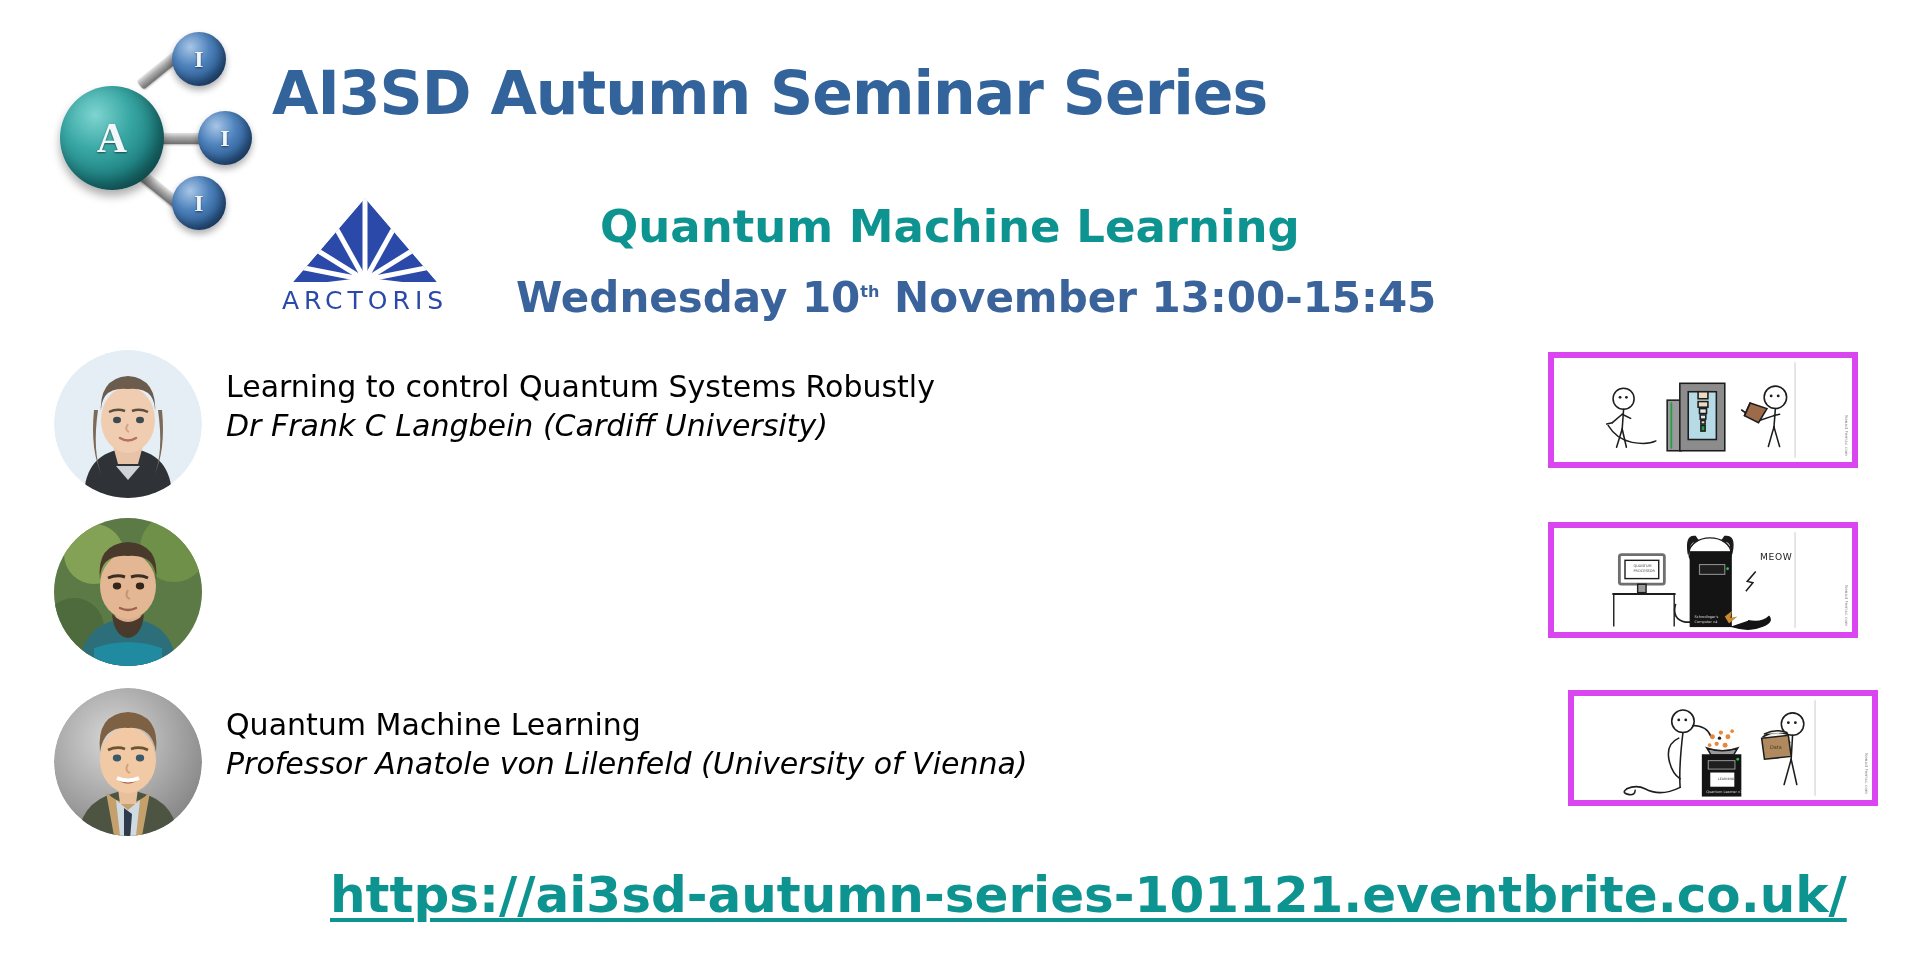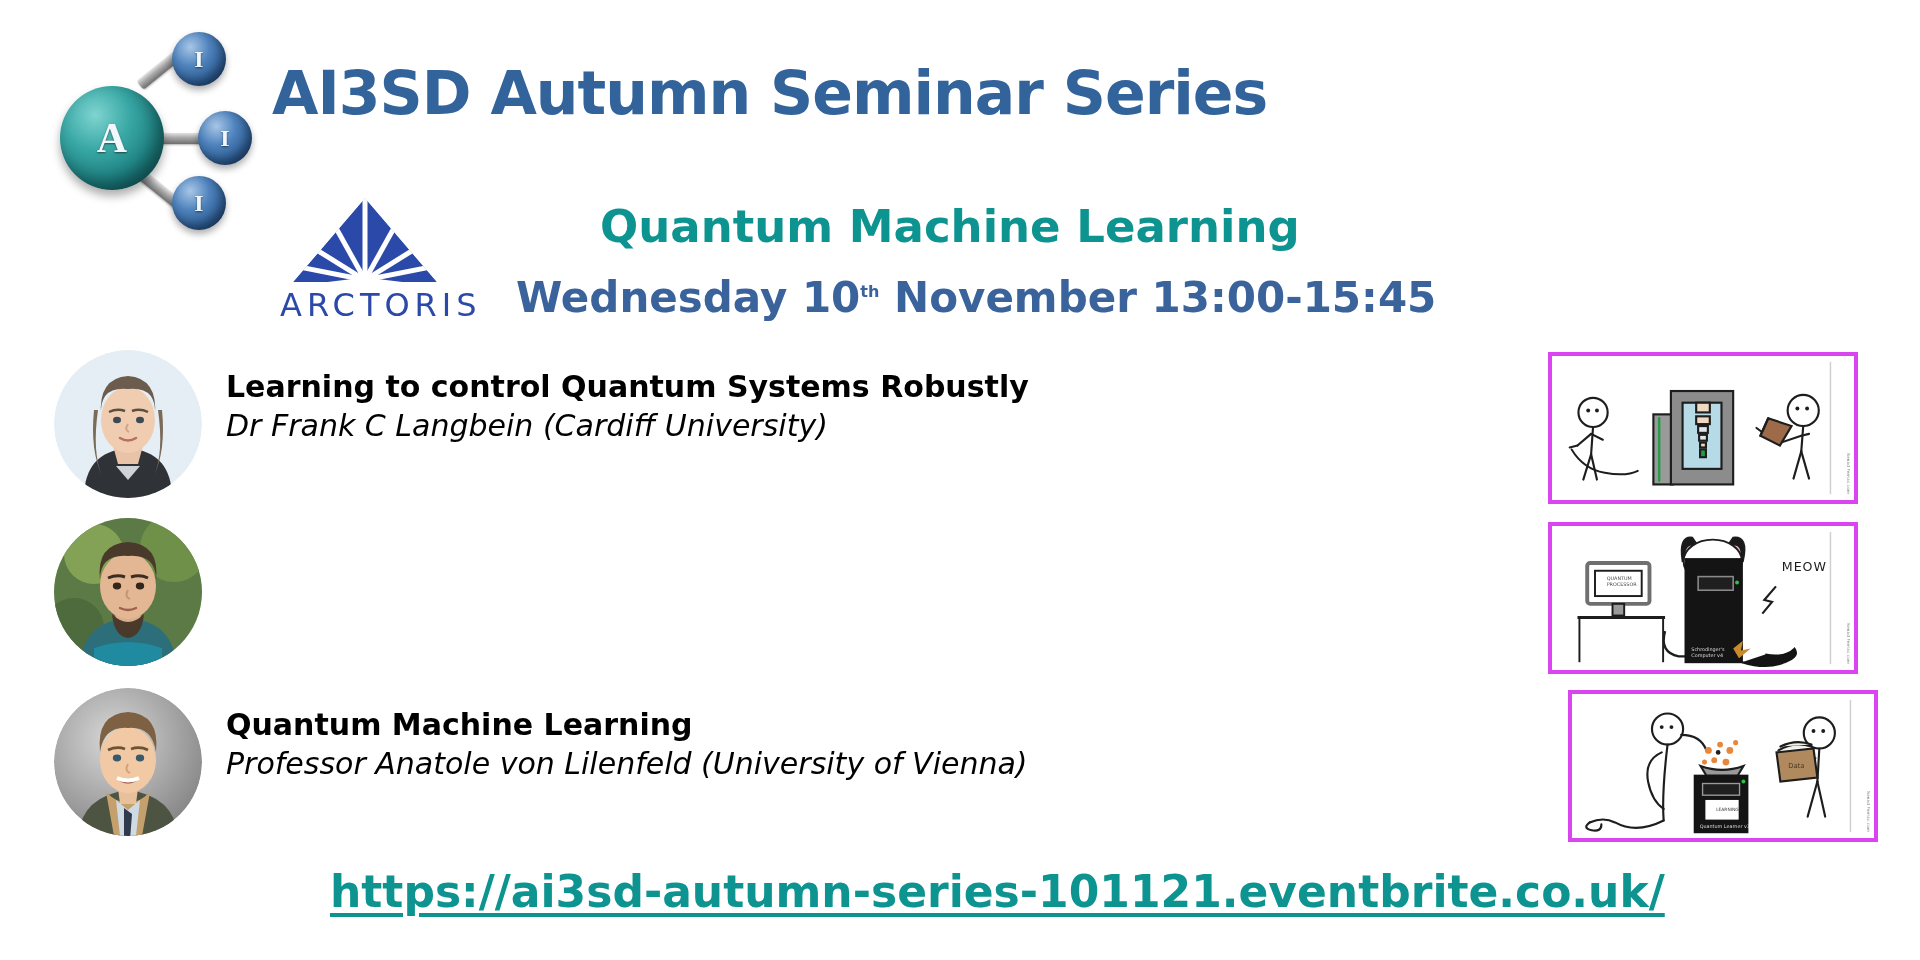--- a/index.html
+++ b/index.html
@@ -110,21 +110,21 @@
     position: absolute;
     left: 280px;
     top: 196px;
     width: 170px;
     height: 120px;
   }
   #arctoris-mark { display: block; width: 150px; height: 88px; margin: 0 auto; }
   #arctoris-word {
     text-align: center;
     color: #2b49a8;
-    font-size: 32px;
+    font-size: 25px;
     letter-spacing: 5px;
     font-family: "DejaVu Sans", sans-serif;
     margin-top: 2px;
   }
 
   
   .speaker {
     position: absolute;
     left: 54px;
     display: flex;
@@ -143,42 +143,42 @@
     position: relative;
   }
   .avatar svg { display: block; width: 100%; height: 100%; }
 
   .speaker-text {
     margin-left: 24px;
     padding-top: 20px;
   }
   .talk-title {
     font-size: 30px;
-    font-weight: bold;
+    font-weight: normal;
     color: #000000;
     line-height: 1.16;
     font-family: "DejaVu Sans", sans-serif;
     white-space: pre-line;
   }
   .talk-speaker {
     font-size: 30px;
     font-style: italic;
     color: #000000;
     line-height: 1.2;
     margin-top: 3px;
     font-family: "DejaVu Sans", sans-serif;
   }
 
   
   .cartoon {
     position: absolute;
     left: 1548px;
     width: 310px;
-    height: 152px;
-    border: 4px solid #d946ef;
+    height: 116px;
+    border: 6px solid #d946ef;
     background: #ffffff;
     box-sizing: border-box;
   }
   #cartoon-0 { top: 352px; }
   #cartoon-1 { top: 522px; }
   #cartoon-2 { top: 690px; margin-left: 20px; }
   .cartoon svg { display: block; width: 100%; height: 100%; }
   .cartoon .credit {
     position: absolute;
     right: 3px;
@@ -188,21 +188,21 @@
     writing-mode: vertical-rl;
     letter-spacing: .2px;
     font-family: "DejaVu Sans", sans-serif;
   }
 
   
   #event-url {
     position: absolute;
     left: 330px;
     top: 866px;
-    font-size: 44px;
+    font-size: 50px;
     font-weight: bold;
     color: #0e9490;
     text-decoration: underline;
     text-decoration-thickness: 4px;
     text-underline-offset: 6px;
     white-space: nowrap;
     font-family: "DejaVu Sans", sans-serif;
     cursor: pointer;
   }
 </style>

